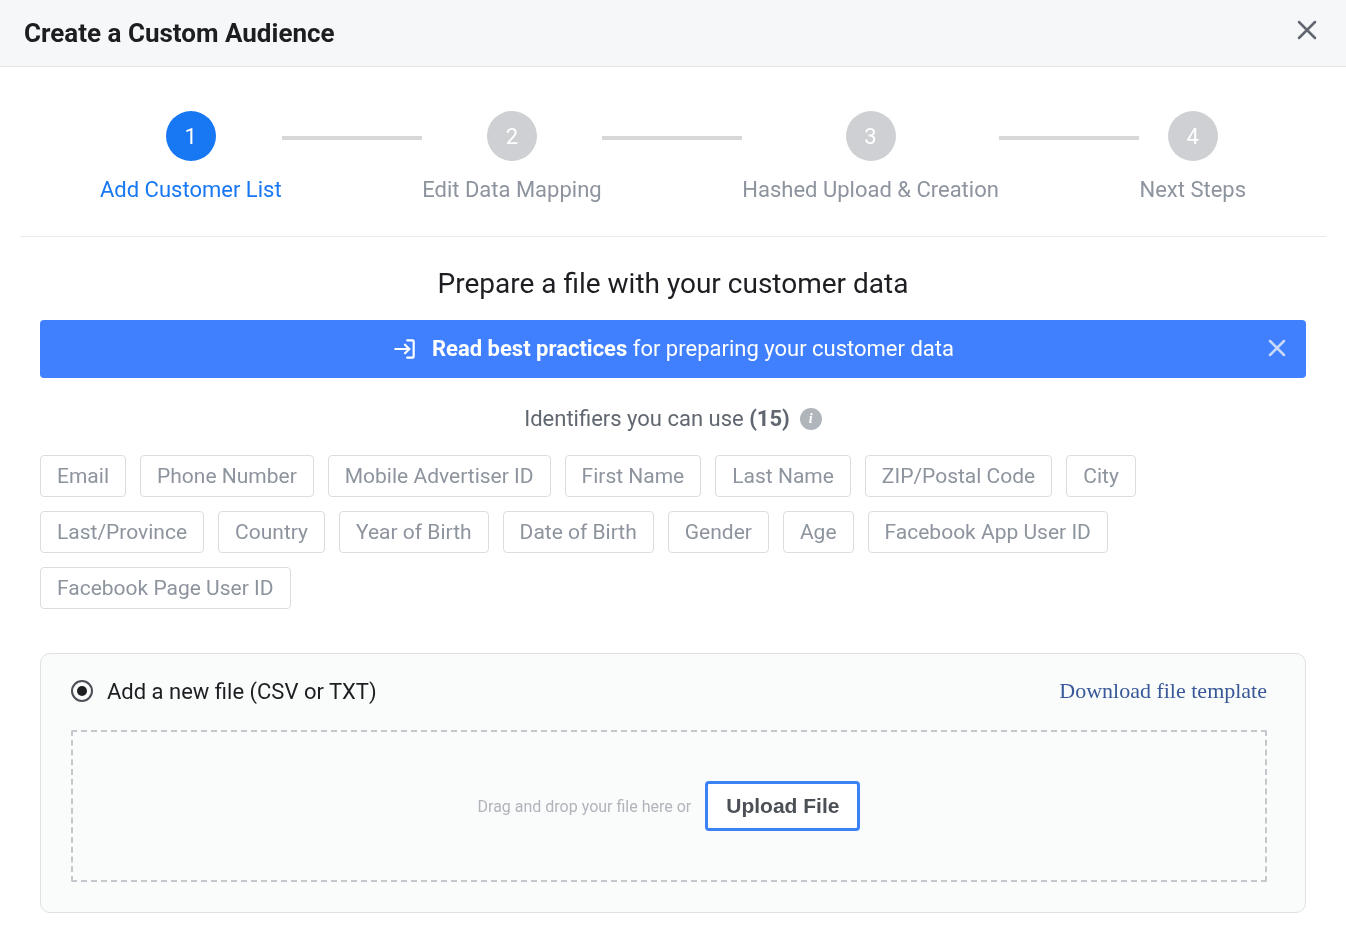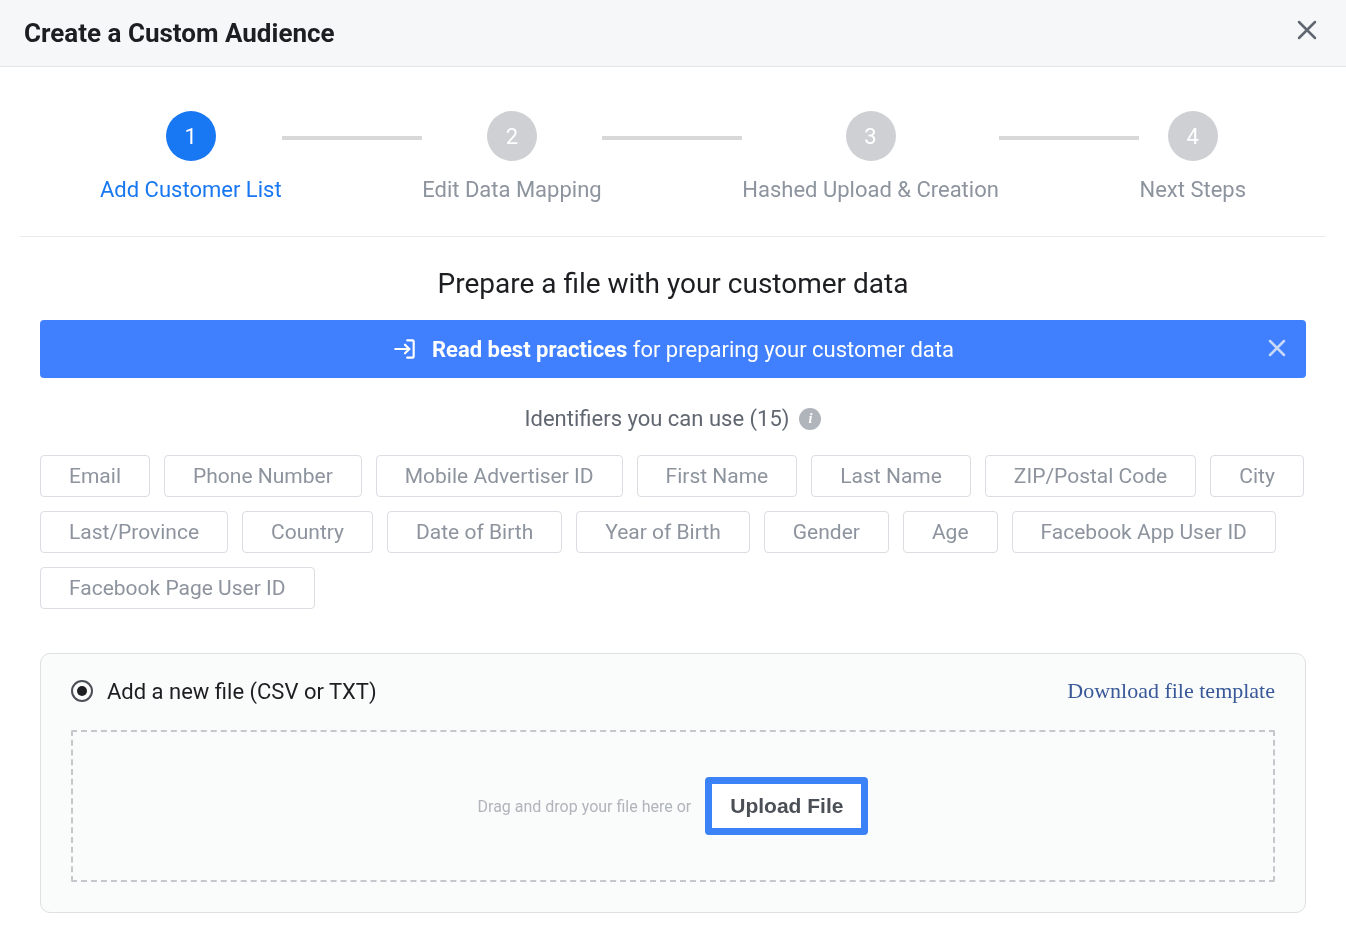--- a/index.html
+++ b/index.html
@@ -98,21 +98,20 @@
       border-radius: 4px;
       padding: 16px 20px;
       display: flex;
       align-items: center;
       margin-bottom: 28px;
       position: relative;
       justify-content: center;
     }
     .banner-left {
       display: flex;
-      align-items: center;
       gap: 14px;
     }
     .banner-icon {
       display: inline-flex;
     }
     .banner-text {
       font-size: 22px;
       font-weight: 400;
     }
     .banner-text .bold {
@@ -132,21 +131,21 @@
       text-align: center;
       font-size: 22px;
       color: #616770;
       margin-bottom: 24px;
       display: flex;
       align-items: center;
       justify-content: center;
       gap: 10px;
     }
     .identifiers-header .count {
-      font-weight: 400;
+      font-weight: 700;
     }
     .info-icon {
       width: 22px;
       height: 22px;
       border-radius: 50%;
       background: #b0b5bb;
       color: #fff;
       display: inline-flex;
       align-items: center;
       justify-content: center;
@@ -157,31 +156,31 @@
     }
     .chips {
       display: flex;
       flex-wrap: wrap;
       gap: 14px;
       margin-bottom: 44px;
     }
     .chip {
       border: 1px solid #dadde1;
       border-radius: 4px;
-      padding: 8px 28px;
+      padding: 8px 16px;
       font-size: 21px;
       color: #8d949e;
       background: #fff;
       cursor: default;
     }
     .upload-box {
       border: 1px solid #dee0e3;
       border-radius: 10px;
       background: #fafbfb;
-      padding: 24px 30px 30px 30px;
+      padding: 24px 38px 30px 30px;
     }
     .upload-top {
       display: flex;
       justify-content: space-between;
       align-items: center;
       margin-bottom: 26px;
     }
     .radio-row {
       display: flex;
       align-items: center;
@@ -220,21 +219,21 @@
       display: flex;
       align-items: center;
       justify-content: center;
       gap: 14px;
     }
     .dropzone-text {
       font-size: 16px;
       color: #b0b5bb;
     }
     .upload-btn {
-      border: 7px solid #3b82f6;
+      border: 3px solid #3b82f6;
       background: #fff;
       border-radius: 4px;
       padding: 10px 18px;
       font-size: 21px;
       font-weight: 700;
       color: #4b4f56;
       cursor: pointer;
     }
   </style>
 </head>
@@ -304,22 +303,22 @@
   <div class="chips">
       <div class="chip">Email</div>
       <div class="chip">Phone Number</div>
       <div class="chip">Mobile Advertiser ID</div>
       <div class="chip">First Name</div>
       <div class="chip">Last Name</div>
       <div class="chip">ZIP/Postal Code</div>
       <div class="chip">City</div>
       <div class="chip">Last/Province</div>
       <div class="chip">Country</div>
+      <div class="chip">Year of Birth</div>
       <div class="chip">Date of Birth</div>
-      <div class="chip">Year of Birth</div>
       <div class="chip">Gender</div>
       <div class="chip">Age</div>
       <div class="chip">Facebook App User ID</div>
       <div class="chip">Facebook Page User ID</div>
     </div>
 
   <div class="upload-box">
     <div class="upload-top">
       <div class="radio-row">
         <span class="radio-outer">

